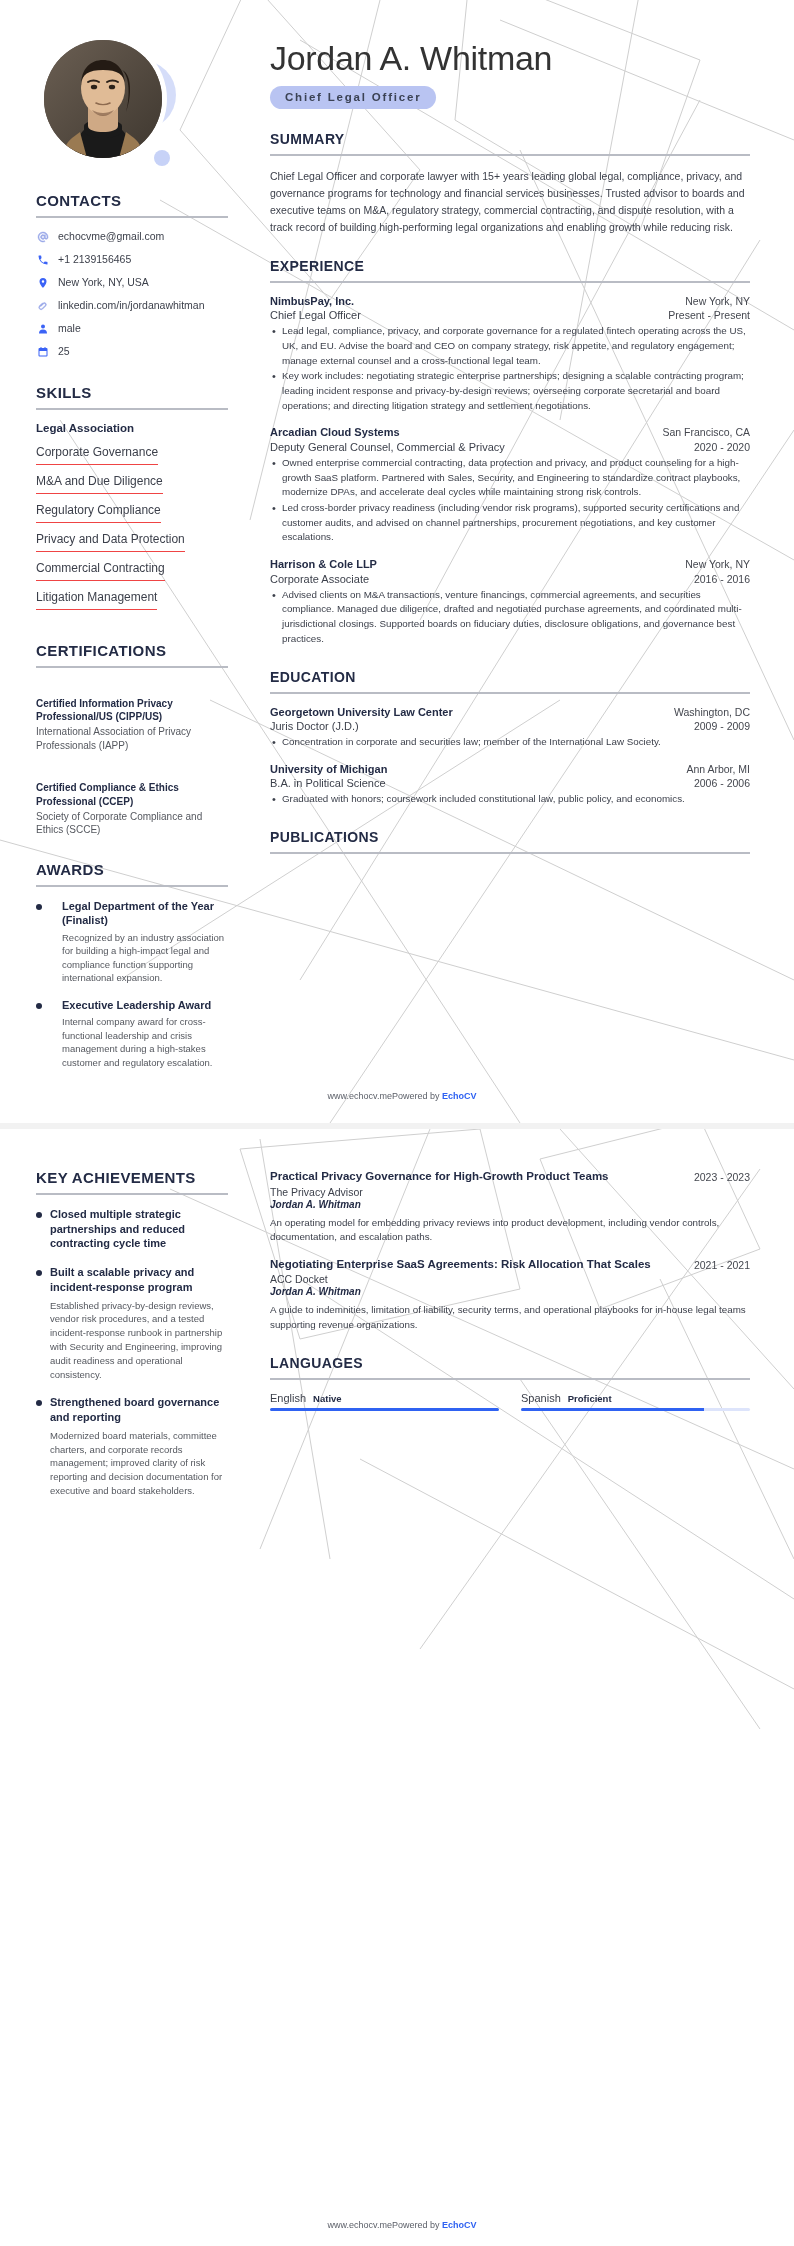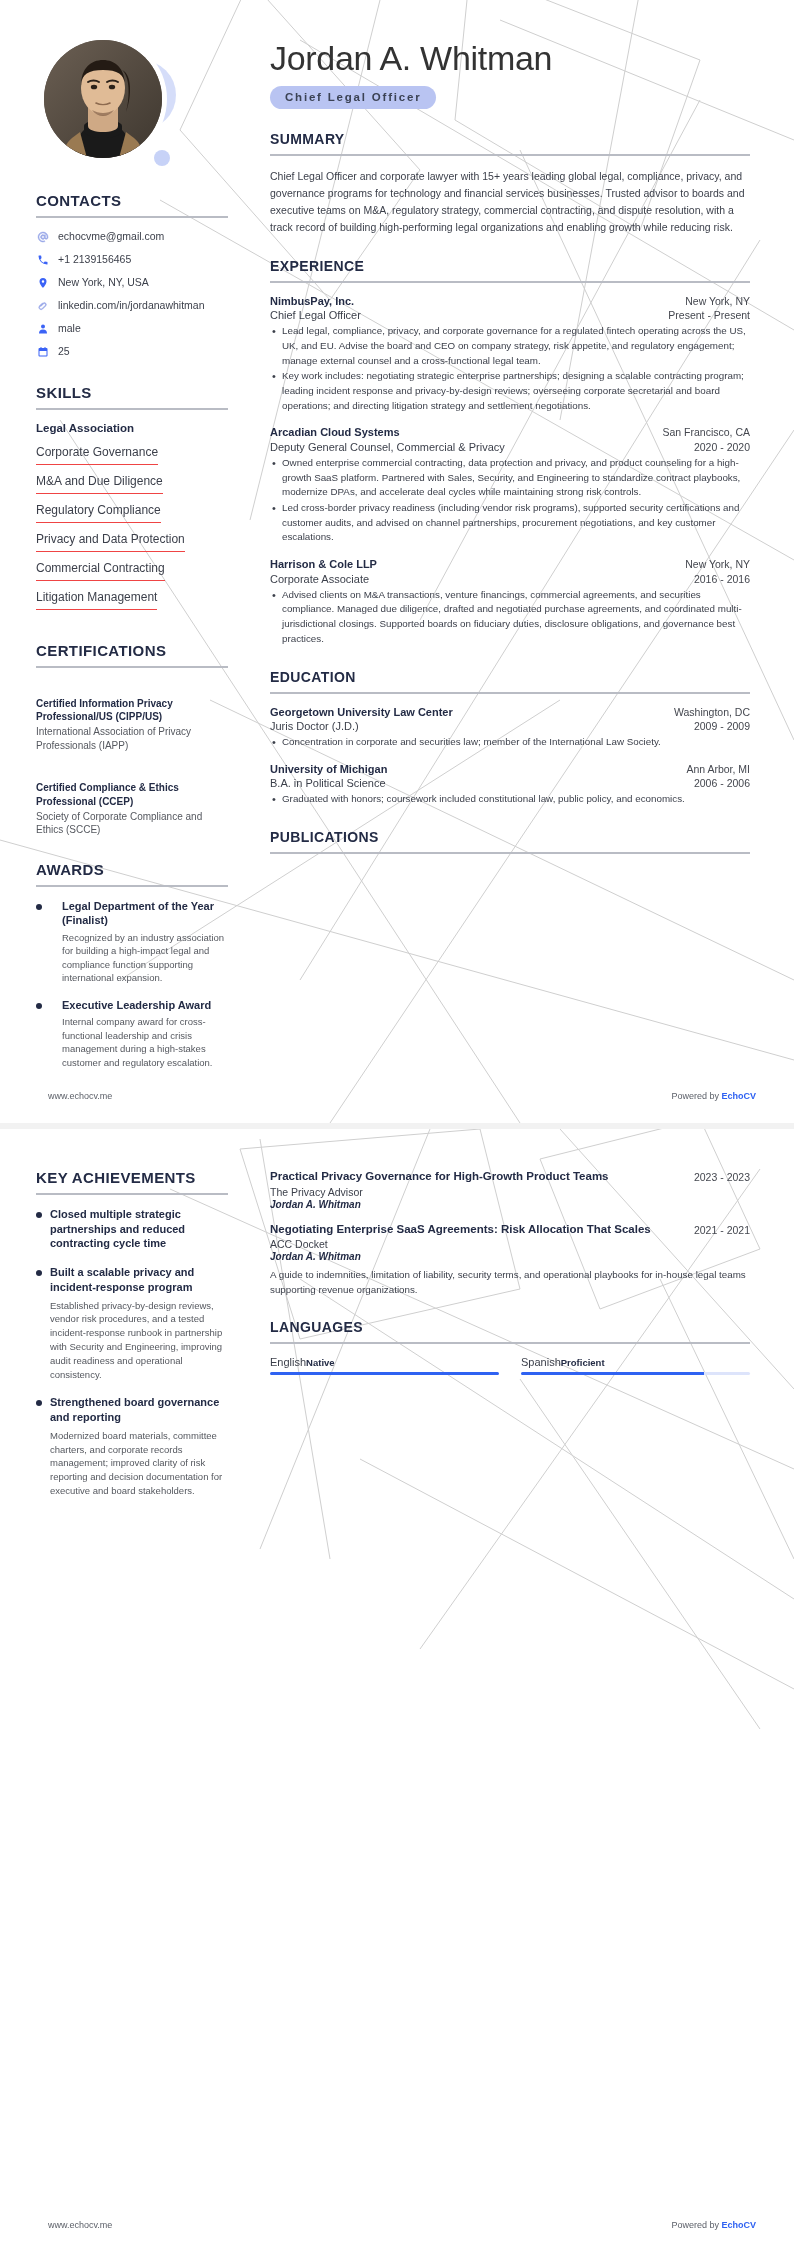--- a/index.html
+++ b/index.html
@@ -111,31 +111,31 @@
   .pub-item { margin-bottom:12px; }
   .pub-head { display:flex; justify-content:space-between; align-items:flex-start; gap:12px; }
   .pub-title { font-size:11.5px; font-weight:700; color:#232b45; line-height:1.35; flex:1 1 auto; }
   .pub-date { font-size:10.5px; color:#44474f; white-space:nowrap; padding-top:2px; }
   .pub-src { font-size:10.5px; color:#3b3f4a; margin-top:1px; }
   .pub-author { font-size:10px; font-weight:700; font-style:italic; color:#232b45; margin-top:1px; }
   .pub-desc { font-size:9.8px; color:#3b3f4a; line-height:1.5; margin-top:6px; }
 
   .lang-grid { display:flex; gap:22px; }
   .lang-col { flex:1 1 0; }
-  .lang-label { display:flex; align-items:baseline; margin-bottom:4px; }
+  .lang-label { display:flex; align-items:baseline; gap:7px; margin-bottom:4px; }
   .lang-name { font-size:11px; color:#3b3f4a; }
   .lang-level { font-size:9.5px; font-weight:700; color:#232b45; }
   .lang-bar { height:3px; background:#dde4fb; border-radius:2px; overflow:hidden; }
   .lang-fill { height:100%; background:#2f62f2; }
 
   
   .footer {
     position:absolute; z-index:3;
     left:0; right:0; bottom:22px;
-    display:flex; justify-content:space-between;
+    display:flex; justify-content:center;
     padding:0 38px 0 48px;
     font-size:9px; color:#5c6069;
   }
   .footer .brand b { color:#2f62f2; font-weight:700; }
   .page-gap { height:6px; background:#f2f2f2; }
 </style>
 </head>
 <body>
 
 <div class="page">
@@ -444,20 +444,21 @@
 
     <div class="right">
       <div>
         <div class="pub-item">
           <div class="pub-head">
             <div class="pub-title">Practical Privacy Governance for High-Growth Product Teams</div>
             <div class="pub-date">2023 - 2023</div>
           </div>
           <div class="pub-src">The Privacy Advisor</div>
           <div class="pub-author">Jordan A. Whitman</div>
+          <div class="pub-desc">An operating model for embedding privacy reviews into product development, including vendor controls, documentation, and escalation paths.</div>
         </div>
         <div class="pub-item">
           <div class="pub-head">
             <div class="pub-title">Negotiating Enterprise SaaS Agreements: Risk Allocation That Scales</div>
             <div class="pub-date">2021 - 2021</div>
           </div>
           <div class="pub-src">ACC Docket</div>
           <div class="pub-author">Jordan A. Whitman</div>
           <div class="pub-desc">A guide to indemnities, limitation of liability, security terms, and operational playbooks for in-house legal teams supporting revenue organizations.</div>
         </div>

